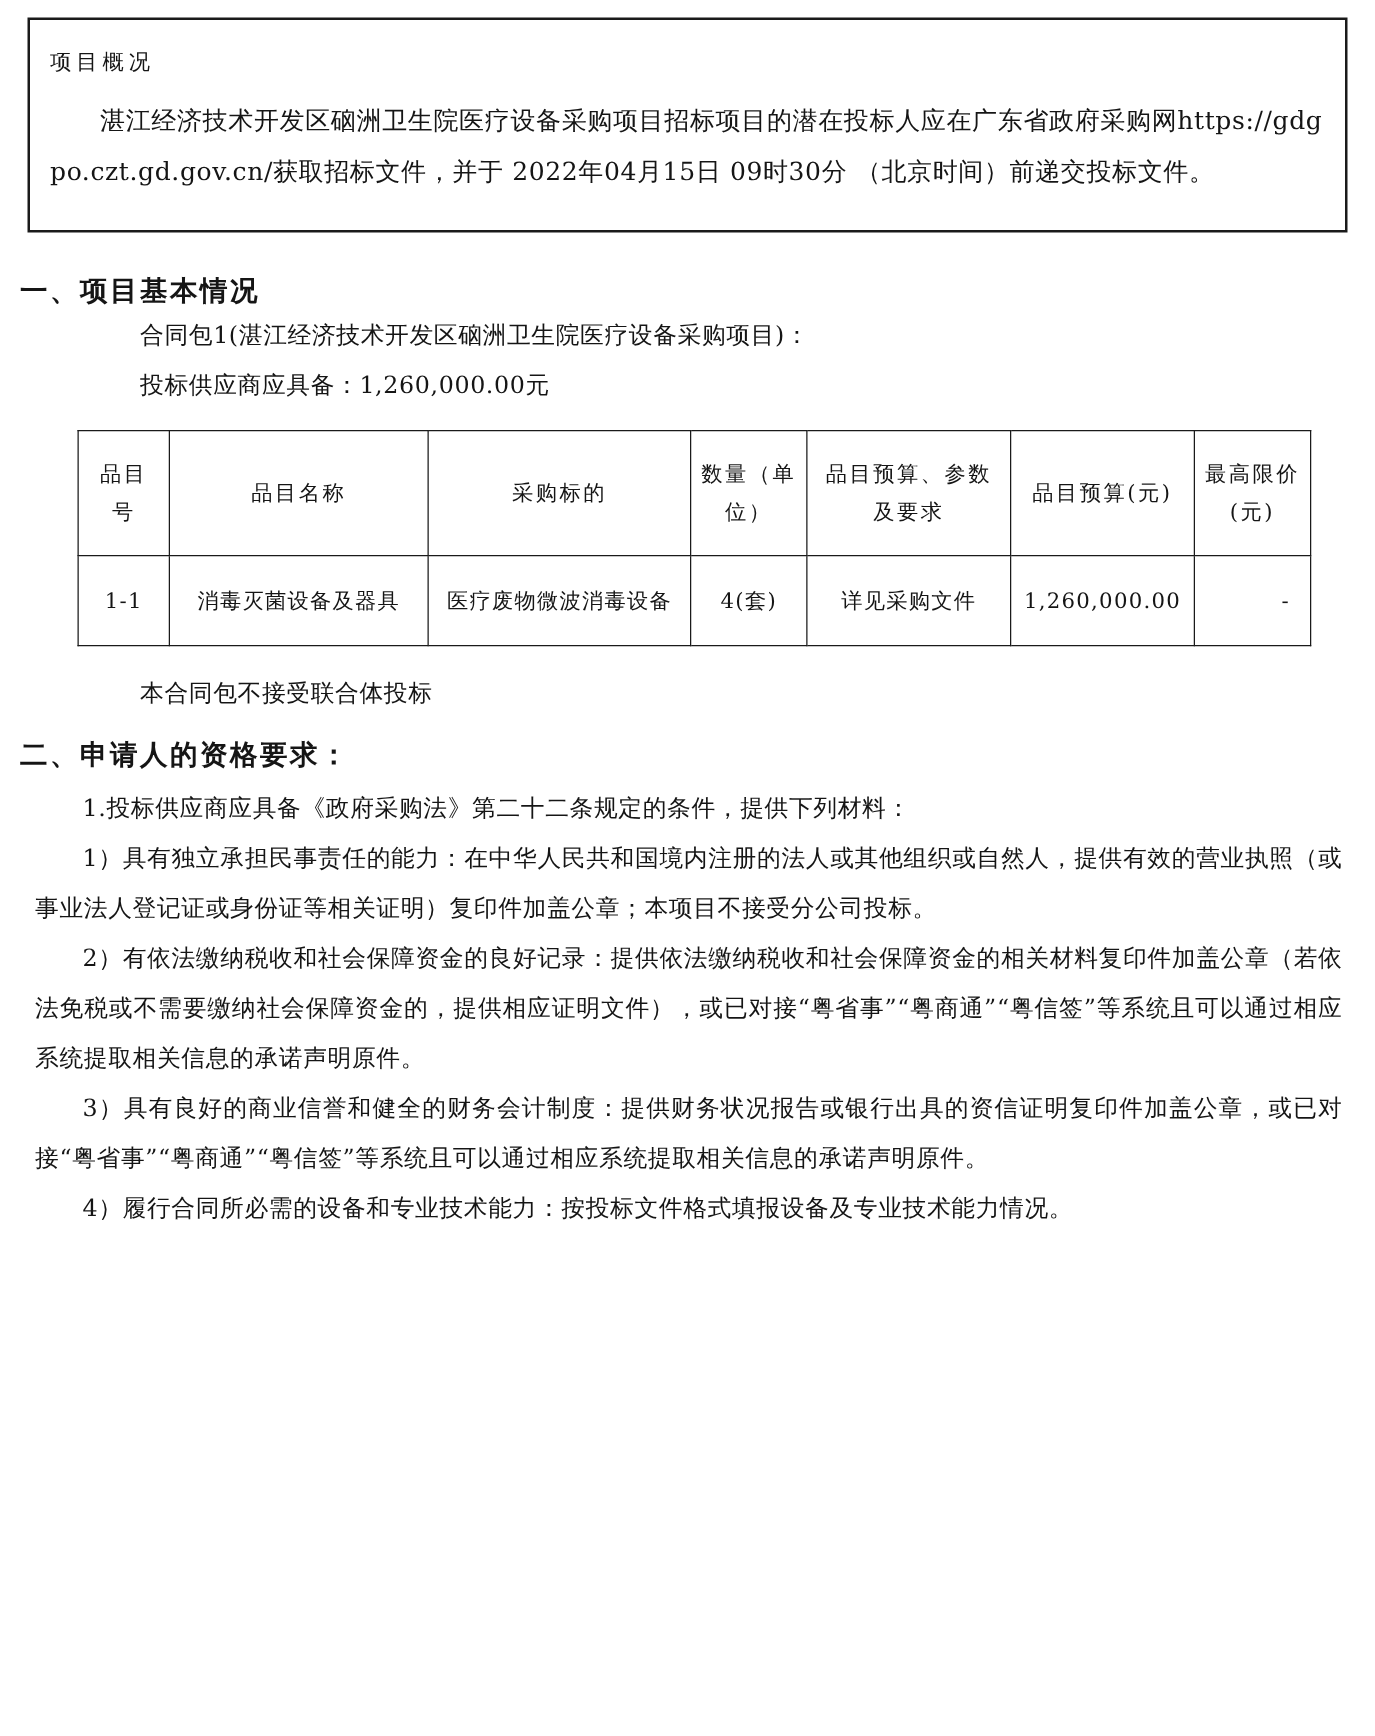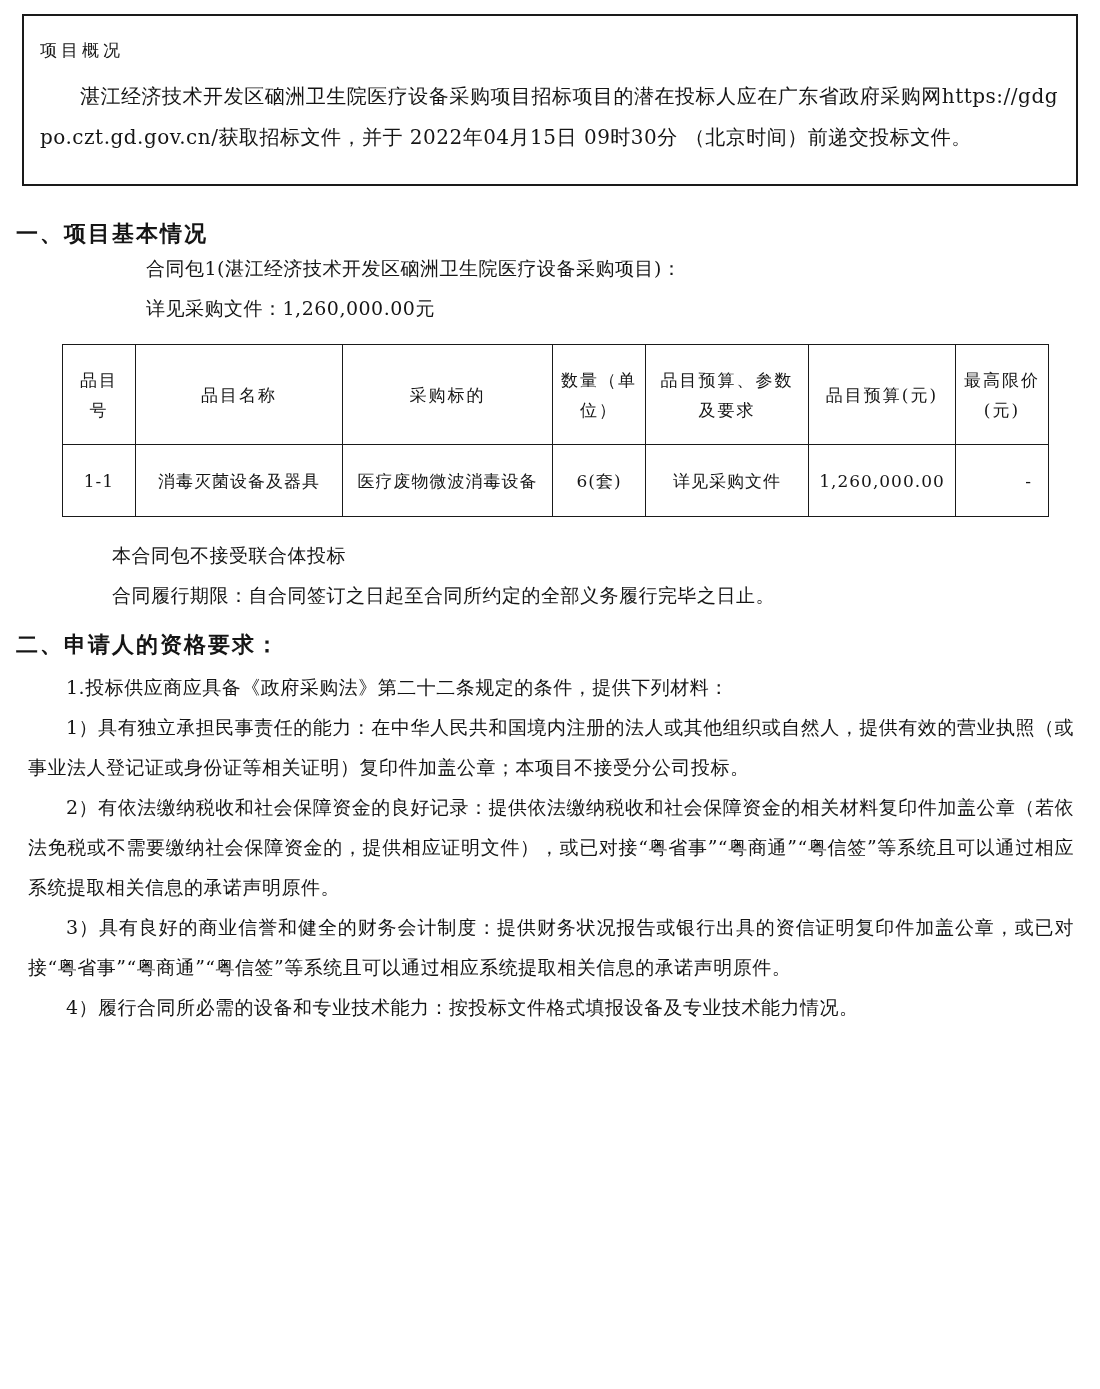--- a/index.html
+++ b/index.html
@@ -51,21 +51,20 @@
   .info-lines .doc-line {
     font-size: 19px;
     line-height: 40px;
     letter-spacing: 0.5px;
   }
   .contract-lines { margin: 0 0 0 112px; }
   .contract-lines .doc-line {
     font-size: 19px;
     line-height: 40px;
     letter-spacing: 0.5px;
-    margin-left: 34px;
   }
 
   
   table.items-table {
     margin: 16px 0 0 62px;
     border-collapse: collapse;
     table-layout: fixed;
     width: 986px;
     padding-left: 44px;
   }
@@ -110,21 +109,21 @@
   <div class="overview-box">
     <div class="overview-title">项目概况</div>
     <p class="overview-body">湛江经济技术开发区硇洲卫生院医疗设备采购项目招标项目的潜在投标人应在广东省政府采购网https://gdgpo.czt.gd.gov.cn/获取招标文件，并于 2022年04月15日 09时30分 （北京时间）前递交投标文件。</p>
   </div>
 
   <h2 class="section-heading heading-1">一、项目基本情况</h2>
 
 
   <div class="contract-lines">
     <div class="doc-line">合同包1(湛江经济技术开发区硇洲卫生院医疗设备采购项目)：</div>
-    <div class="doc-line">详见采购文件：1,260,000.00元</div>
+    <div class="doc-line">投标供应商应具备：1,260,000.00元</div>
   </div>
 
   <table class="items-table">
     <colgroup>
       <col style="width:73px">
         <col style="width:207px">
         <col style="width:210px">
       <col style="width:93px">
         <col style="width:163px">
         <col style="width:147px">
@@ -139,31 +138,30 @@
         <th>品目预算、参数及要求</th>
         <th>品目预算(元)</th>
         <th>最高限价(元)</th>
       </tr>
     </thead>
     <tbody>
       <tr>
         <td>1-1</td>
         <td>消毒灭菌设备及器具</td>
         <td>医疗废物微波消毒设备</td>
-        <td>6(套)</td>
+        <td>4(套)</td>
         <td>详见采购文件</td>
         <td>1,260,000.00</td>
         <td class="cell-max-price">-</td>
       </tr>
     </tbody>
   </table>
 
   <div class="note-lines">
     <div class="doc-line">本合同包不接受联合体投标</div>
-    <div class="doc-line">合同履行期限：自合同签订之日起至合同所约定的全部义务履行完毕之日止。</div>
   </div>
 
   <h2 class="section-heading heading-2">二、申请人的资格要求：</h2>
 
   <div class="paragraphs">
     <p class="para">1.投标供应商应具备《政府采购法》第二十二条规定的条件，提供下列材料：</p>
     <p class="para">1）具有独立承担民事责任的能力：在中华人民共和国境内注册的法人或其他组织或自然人，提供有效的营业执照（或事业法人登记证或身份证等相关证明）复印件加盖公章；本项目不接受分公司投标。</p>
     <p class="para">2）有依法缴纳税收和社会保障资金的良好记录：提供依法缴纳税收和社会保障资金的相关材料复印件加盖公章（若依法免税或不需要缴纳社会保障资金的，提供相应证明文件），或已对接“粤省事”“粤商通”“粤信签”等系统且可以通过相应系统提取相关信息的承诺声明原件。</p>
     <p class="para">3）具有良好的商业信誉和健全的财务会计制度：提供财务状况报告或银行出具的资信证明复印件加盖公章，或已对接“粤省事”“粤商通”“粤信签”等系统且可以通过相应系统提取相关信息的承诺声明原件。</p>
     <p class="para">4）履行合同所必需的设备和专业技术能力：按投标文件格式填报设备及专业技术能力情况。</p>

